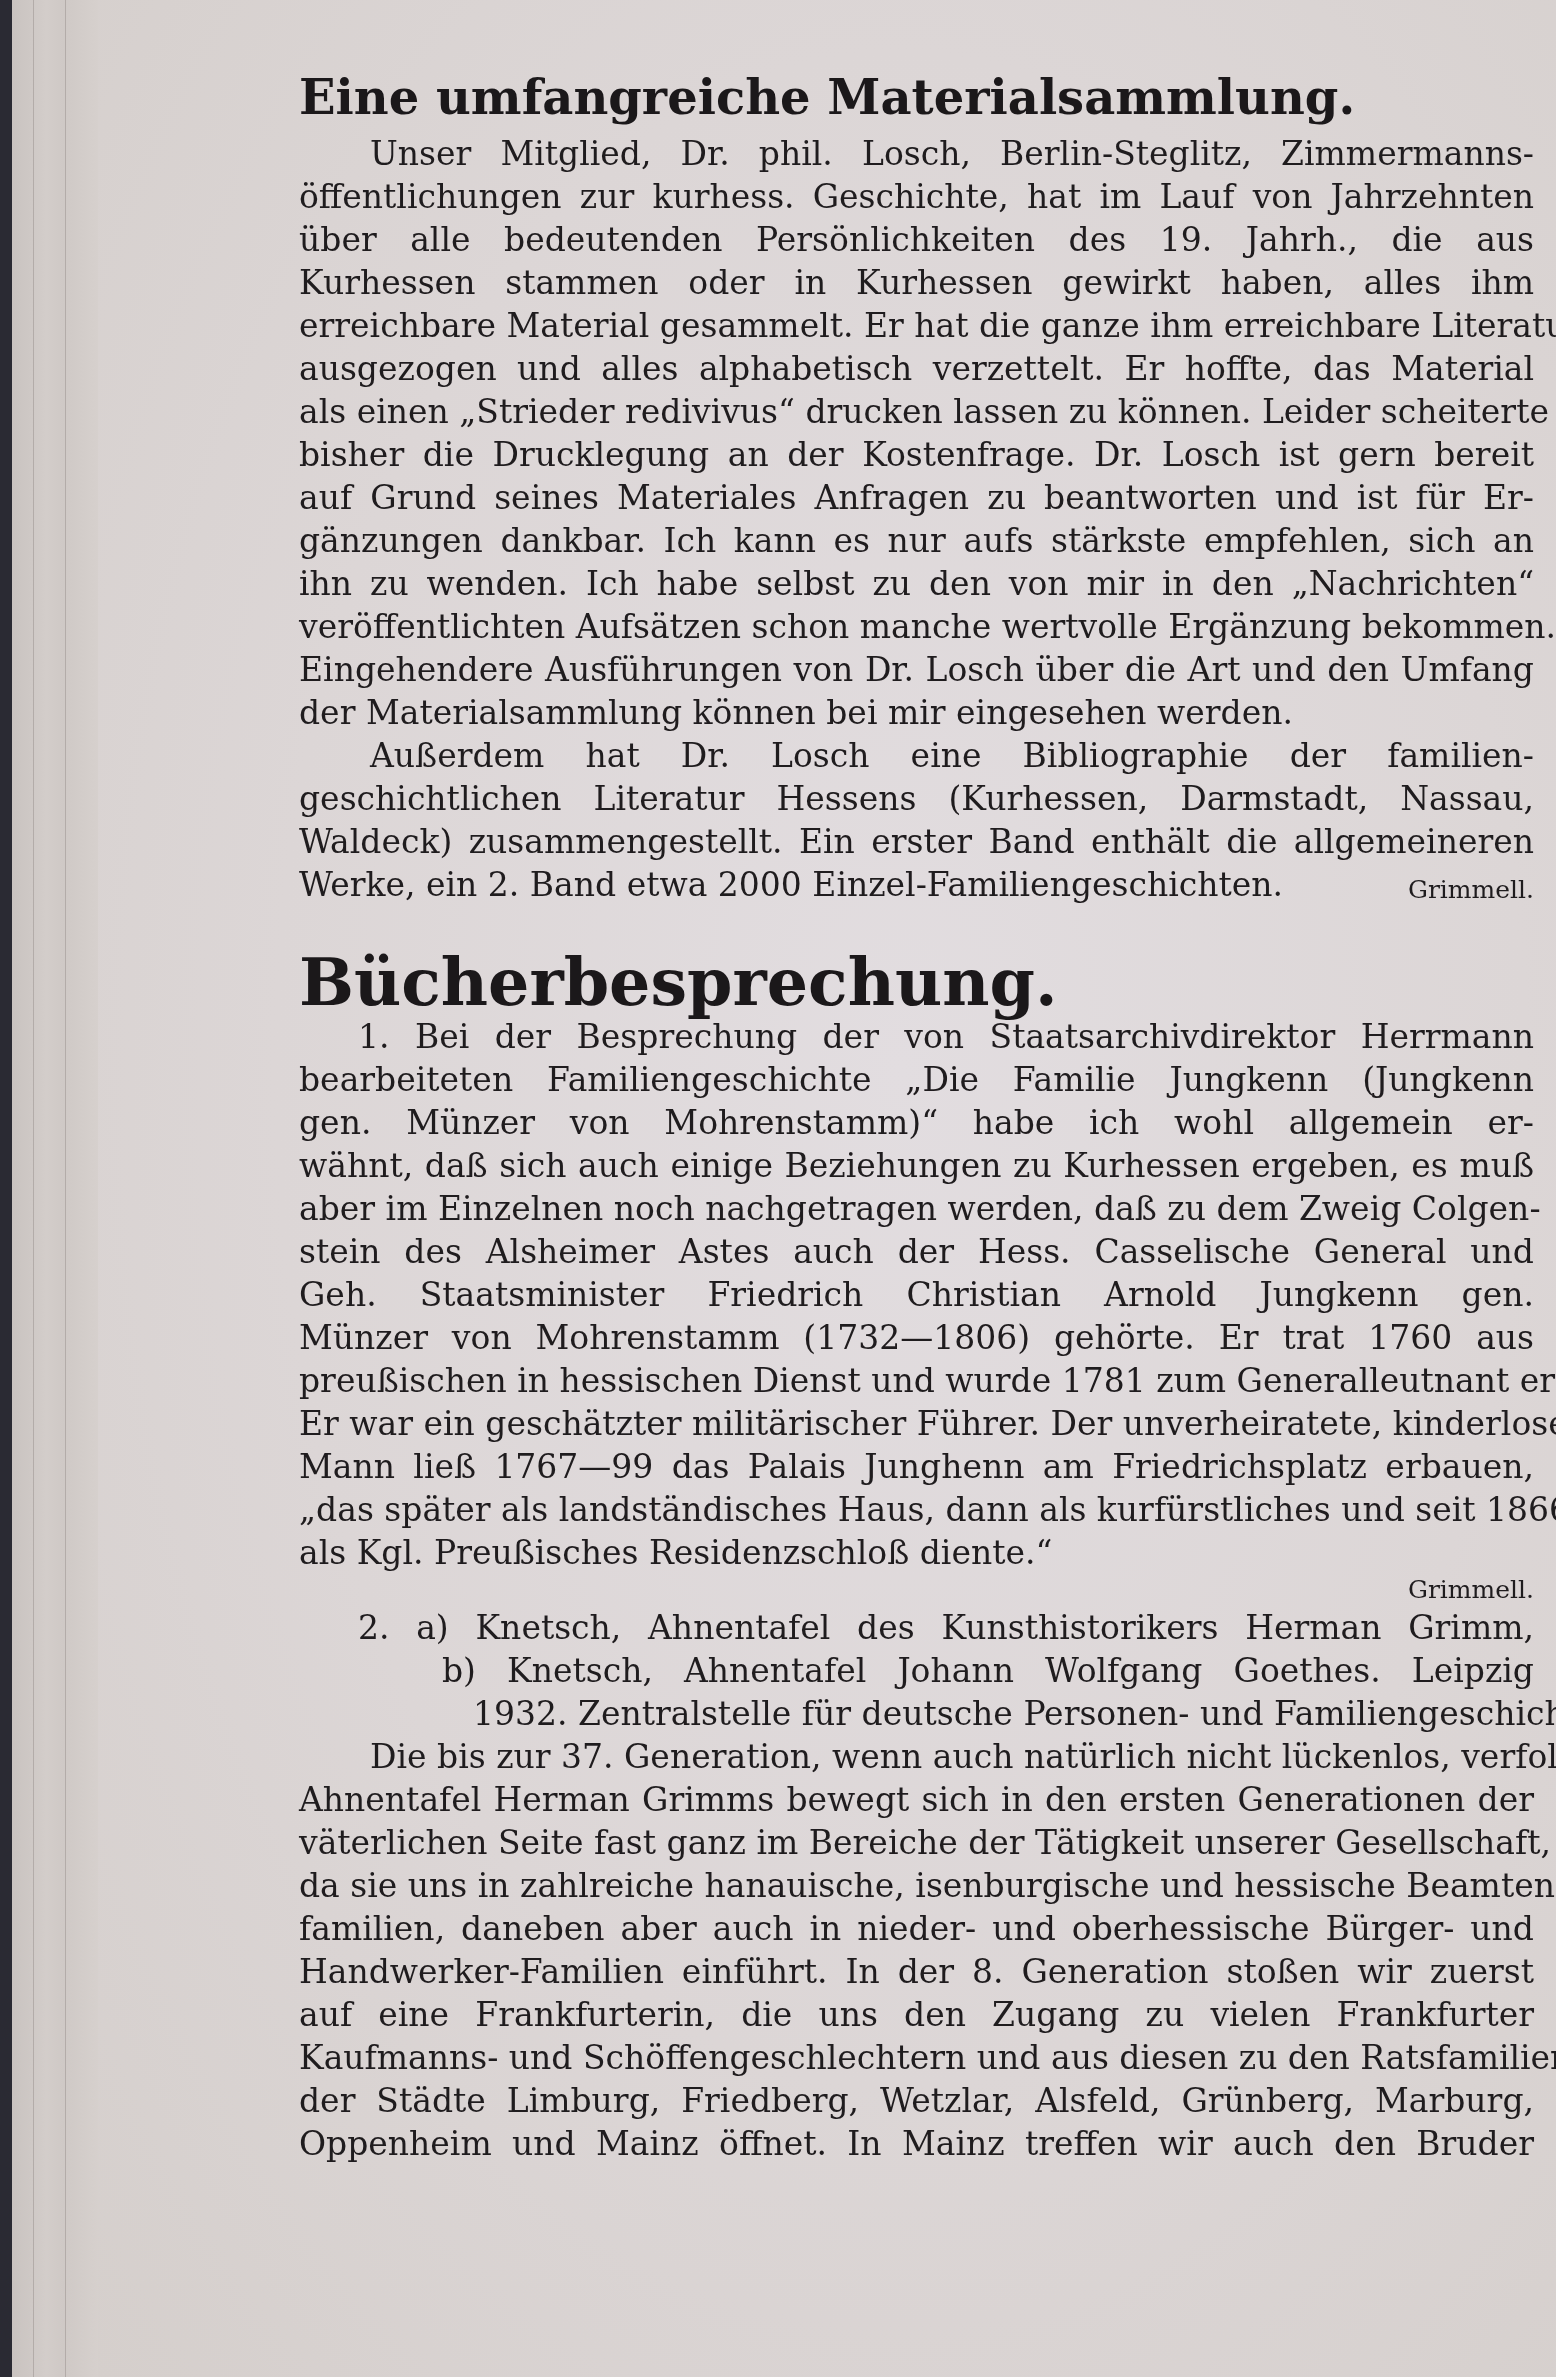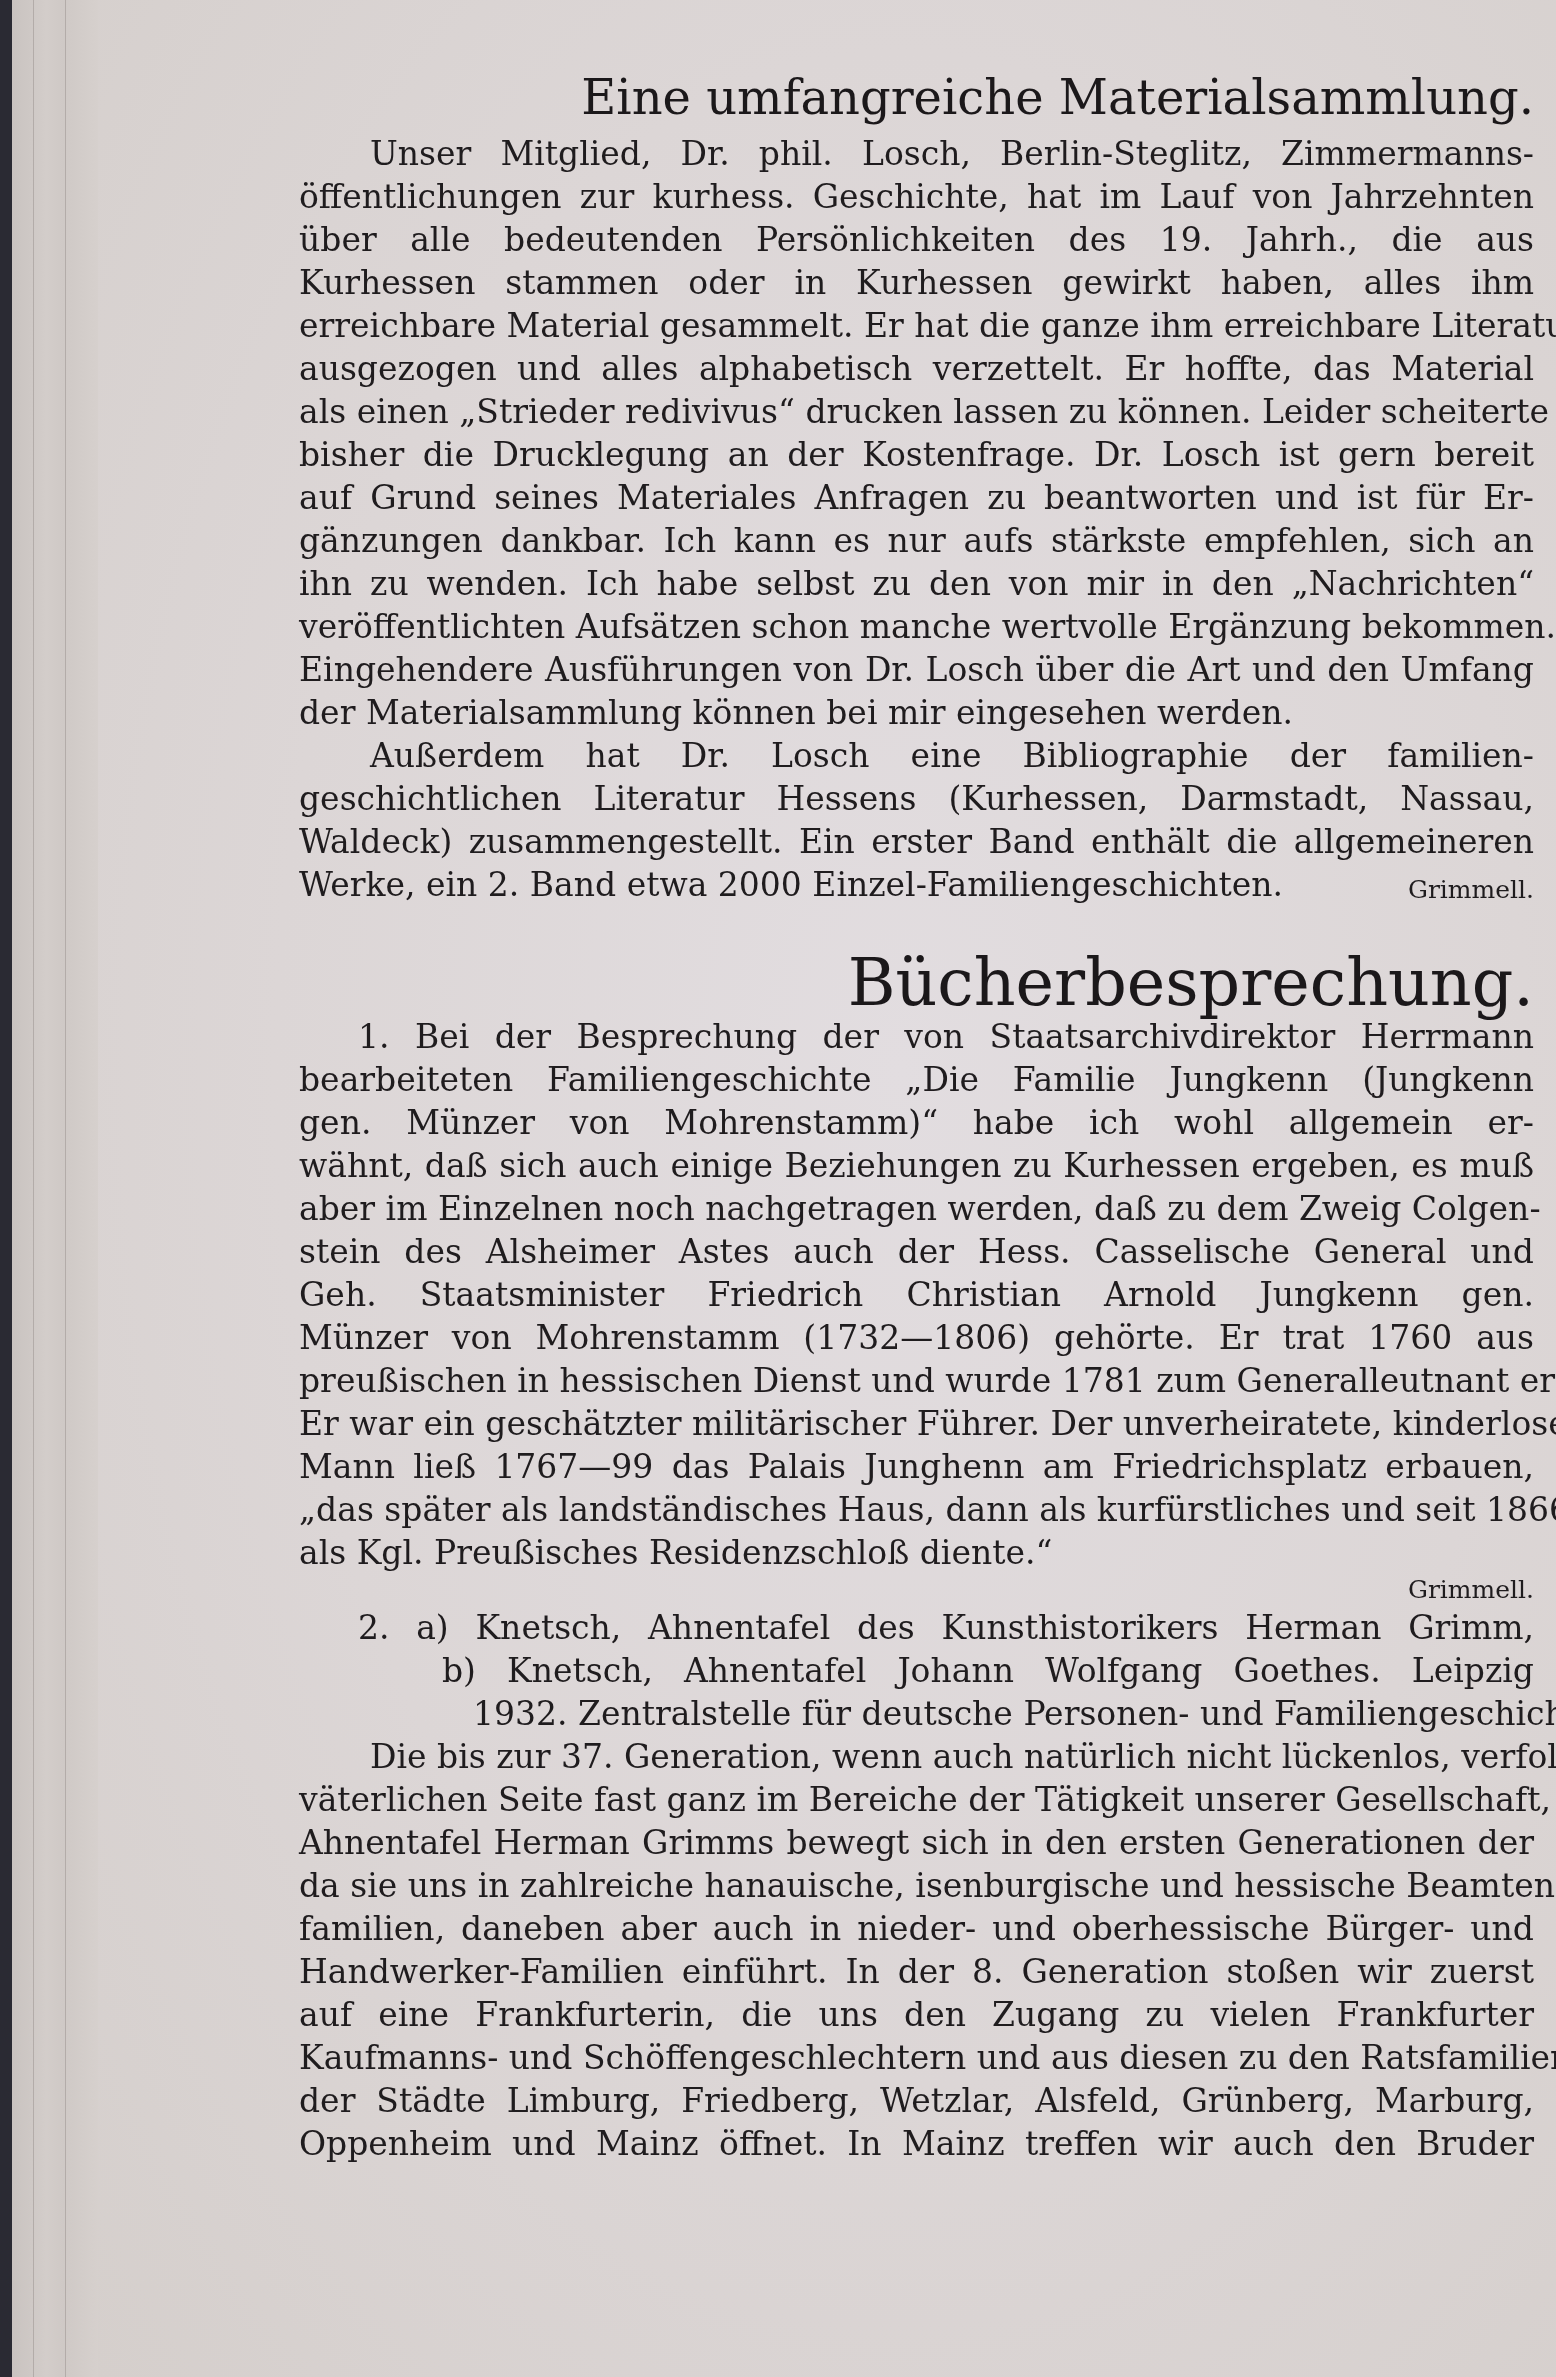--- a/index.html
+++ b/index.html
@@ -50,22 +50,22 @@
   }
   .page-number {
     text-align: center;
     font-size: 32.5px;
     letter-spacing: 1.9px;
     margin: 0 0 13.4px 0;
     color: #2b282a;
   }
   h1, h2 {
     margin: 0;
-    text-align: right;
-    font-weight: normal;
+    text-align: left;
+    font-weight: bold;
     color: #1b181a;
   }
   h1 {
     font-size: 48px;
     line-height: 61px;
     margin-bottom: 3.8px;
   }
   h2 {
     font-size: 65px;
     line-height: 61px;
@@ -178,22 +178,22 @@
         <span>b)</span>
         <span>Knetsch, Ahnentafel Johann Wolfgang Goethes. Leipzig</span>
       </div>
       <div class="line indent3">
         <span>1932. Zentralstelle für deutsche Personen- und Familiengeschichte.</span>
       </div>
     </div>
 
     <div>
       <div class="line indent">Die bis zur 37. Generation, wenn auch natürlich nicht lückenlos, verfolgte</div>
+      <div class="line">Ahnentafel Herman Grimms bewegt sich in den ersten Generationen der</div>
       <div class="line">väterlichen Seite fast ganz im Bereiche der Tätigkeit unserer Gesellschaft,</div>
-      <div class="line">Ahnentafel Herman Grimms bewegt sich in den ersten Generationen der</div>
       <div class="line">da sie uns in zahlreiche hanauische, isenburgische und hessische Beamten-</div>
       <div class="line">familien, daneben aber auch in nieder- und oberhessische Bürger- und</div>
       <div class="line">Handwerker-Familien einführt. In der 8. Generation stoßen wir zuerst</div>
       <div class="line">auf eine Frankfurterin, die uns den Zugang zu vielen Frankfurter</div>
       <div class="line">Kaufmanns- und Schöffengeschlechtern und aus diesen zu den Ratsfamilien</div>
       <div class="line">der Städte Limburg, Friedberg, Wetzlar, Alsfeld, Grünberg, Marburg,</div>
       <div class="line">Oppenheim und Mainz öffnet. In Mainz treffen wir auch den Bruder</div>
     </div>
 
   </div>

